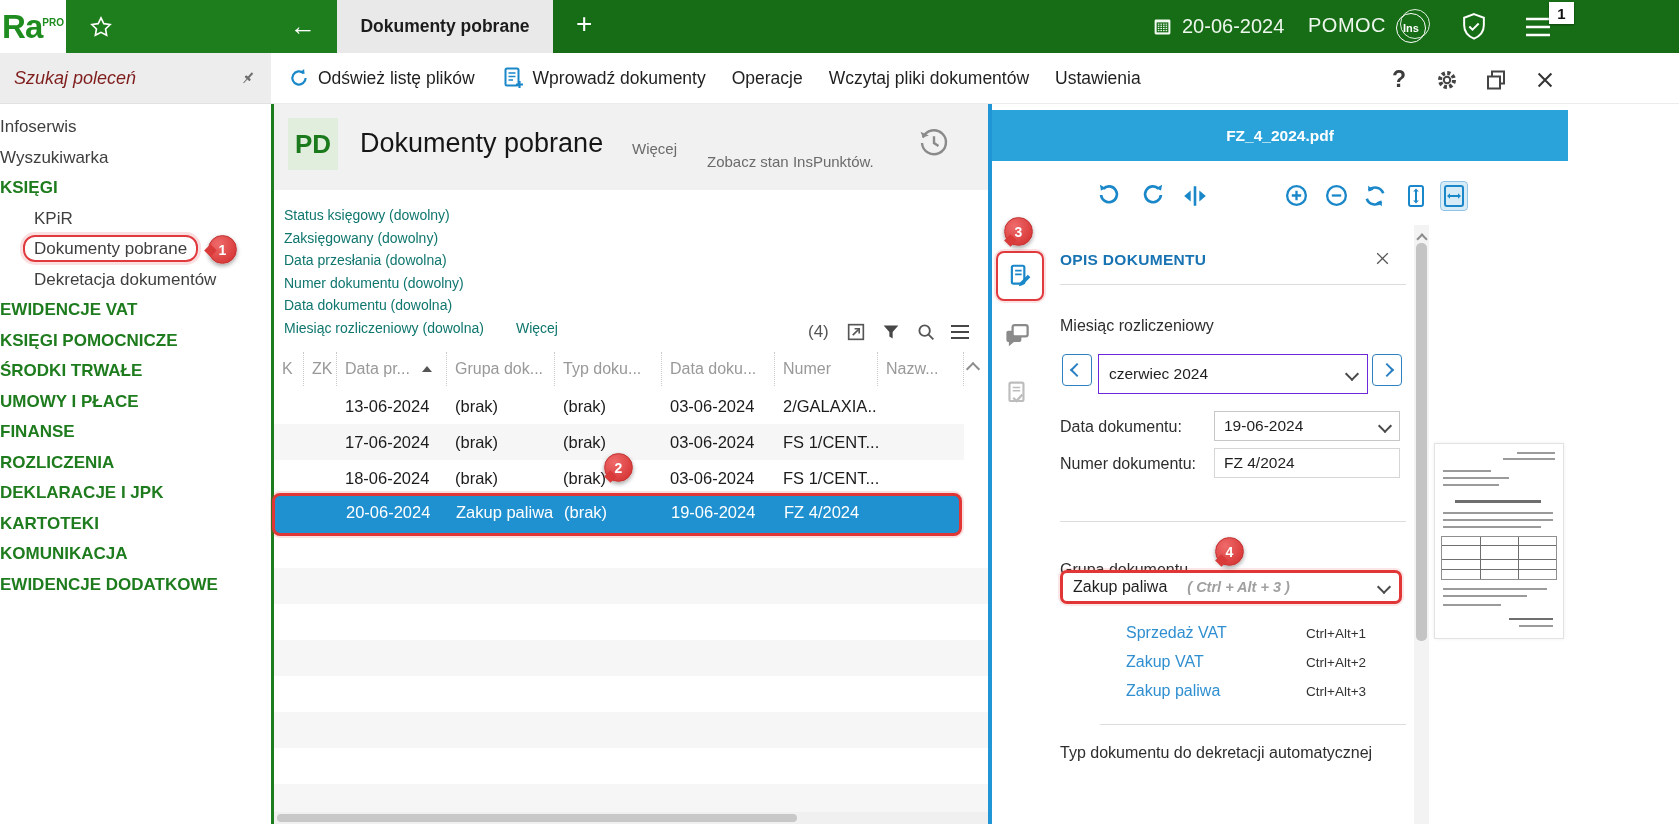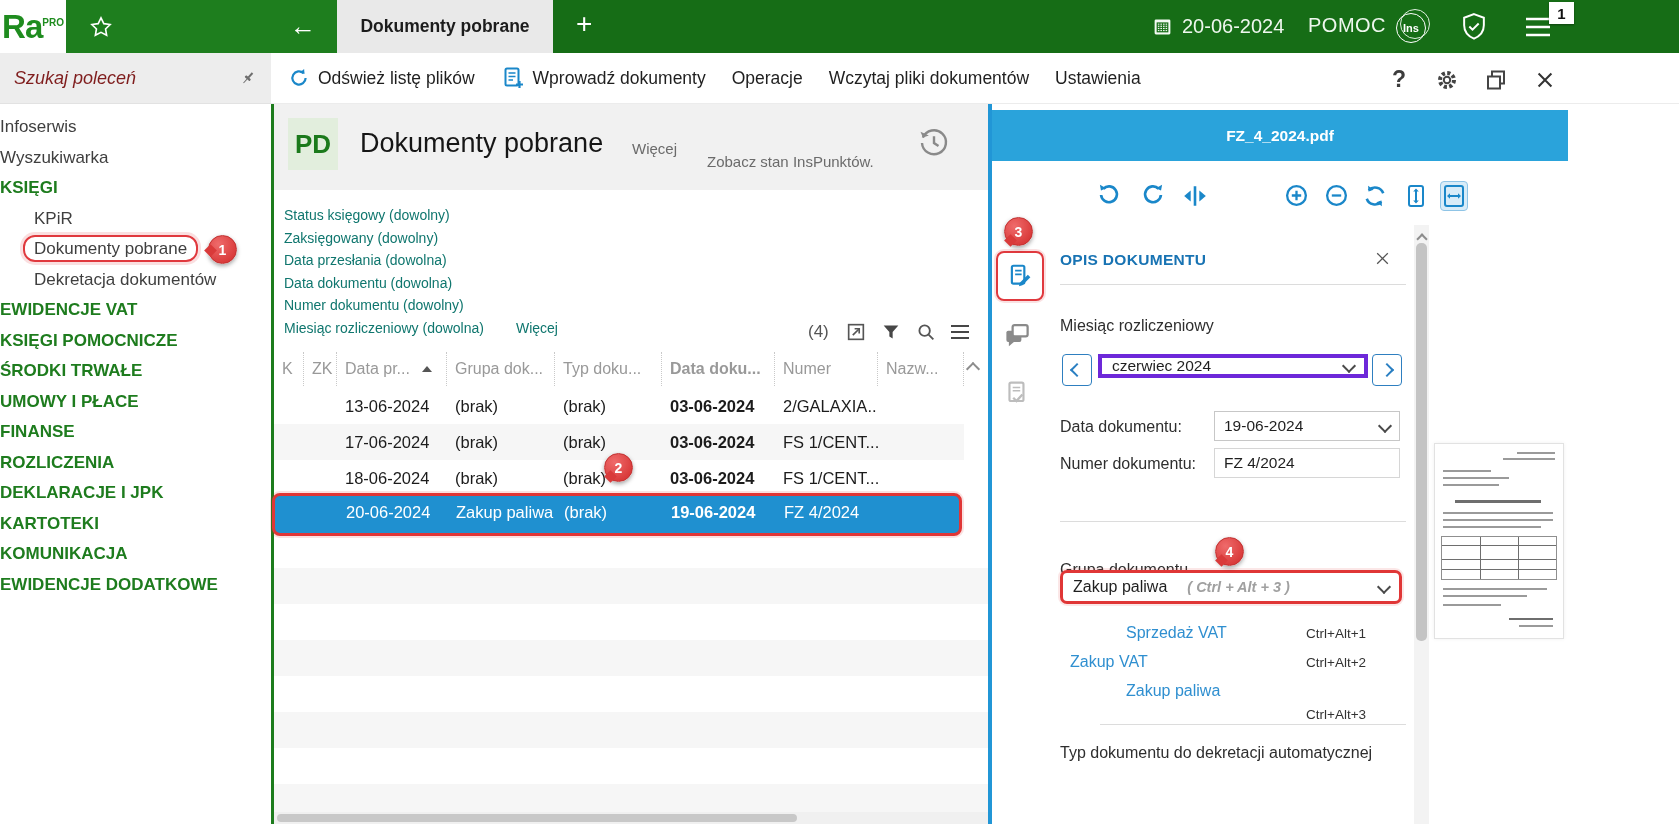--- a/index.html
+++ b/index.html
@@ -56,21 +56,21 @@
   .main-title{left:360px;top:128px;font-size:27px;color:#161616;}
   .muted{color:#6b6b6b;}
   .filter-line{font-size:14px;color:#0f766e;height:22.5px;line-height:22.5px;}
   .count-txt{font-size:17px;color:#555;}
 
   
   .th-row{left:274px;top:352px;width:690px;height:34px;display:flex;color:#999;font-size:16px;background:#fff;}
   .th{line-height:34px;padding-left:8px;border-right:1px dotted #c9c9c9;box-sizing:border-box;white-space:nowrap;overflow:hidden;position:relative;}
   .tr{position:absolute;left:274px;width:690px;height:36px;display:flex;font-size:16.5px;color:#1c1c1c;}
   .td{line-height:36px;padding-left:8px;box-sizing:border-box;white-space:nowrap;overflow:hidden;}
-  .w0{width:30px;} .w1{width:33px;} .w2{width:110px;} .w3{width:108px;} .w4{width:107px;} .w5{width:113px;font-weight:bold;} .w6{width:103px;} .w7{width:86px;border-right:1px dotted #c9c9c9;}
+  .w0{width:30px;} .w1{width:33px;} .w2{width:110px;} .w3{width:108px;} .w4{width:107px;} .w5{width:113px;} .w6{width:103px;} .w7{width:86px;border-right:1px dotted #c9c9c9;}
   .stripe{position:absolute;left:274px;width:714px;height:36px;}
   .gray{background:#f6f6f6;}
   .sel-row{left:272px;top:493px;width:684px;height:37px;background:#1f90d0;border:3px solid #e03636;border-radius:8px;
     display:flex;color:#fff;font-size:16.5px;box-shadow:0 0 0 2px rgba(224,54,54,.15);z-index:5;}
   .sel-row .td{line-height:33px;}
   .sort-tri{position:absolute;right:14px;top:14px;width:0;height:0;border-left:5px solid transparent;border-right:5px solid transparent;border-bottom:6px solid #555;}
 
   
   .hscroll-track{left:274px;top:812px;width:714px;height:12px;background:#f0f0f0;}
   .hscroll-thumb{left:277px;top:814px;width:520px;height:8px;background:#c8c8c8;border-radius:4px;}
@@ -89,21 +89,21 @@
     color:#fff;font-weight:bold;font-size:15.5px;}
   .fit-btn{width:28px;height:30px;border:1.5px solid #9ec9e4;border-radius:4px;display:flex;align-items:center;justify-content:center;box-sizing:border-box;}
   .fit-btn.off{border-color:transparent;}
   .fit-btn.on{background:#d8ecf8;border-color:#8fc4e6;}
   .strip-box{left:996px;top:251px;width:44px;height:46px;border:2.5px solid #e0393e;border-radius:8px;
     display:flex;align-items:center;justify-content:center;box-shadow:0 0 0 2px rgba(224,57,62,.15);background:#fff;}
   .opis-head{color:#1873b3;font-weight:bold;font-size:15.5px;letter-spacing:.3px;}
   .divider{height:1px;background:#dcdcdc;}
   .form-label{font-size:16px;color:#2e2e2e;}
   .btn-sq{width:30px;height:32px;border:1.5px solid #2e7fc0;border-radius:4px;background:#fff;display:flex;align-items:center;justify-content:center;box-sizing:border-box;}
-  .select{border:4px solid #6d28d9;background:#fff;height:24px;box-sizing:border-box;display:flex;align-items:center;padding:0 10px;font-size:15.5px;color:#1f1f1f;}
+  .select{border:1px solid #6d28d9;background:#fff;height:40px;box-sizing:border-box;display:flex;align-items:center;padding:0 10px;font-size:15.5px;color:#1f1f1f;}
   .combo-sm{border:1px solid #c7c7c7;background:#fff;height:30px;box-sizing:border-box;display:flex;align-items:center;padding:0 9px;font-size:15.5px;color:#1f1f1f;}
   .group-combo{left:1060px;top:570px;width:342px;height:34px;border:3px solid #e03636;border-radius:7px;background:#fff;
     display:flex;align-items:center;padding:0 10px;box-sizing:border-box;box-shadow:0 0 0 2px rgba(224,54,54,.12);}
   .group-combo .val{font-size:16px;color:#1f1f1f;}
   .group-combo .keys{font-size:14.5px;font-style:italic;font-weight:bold;color:#a0a0a0;margin-left:20px;}
   .sc-link{font-size:16px;color:#2f8fd0;margin-left:26px;}
   .sc-keys{font-size:13.5px;color:#333;}
 
   
   .thumb{left:1434px;top:443px;width:128px;height:194px;background:#fff;border:1px solid #e2e2e2;box-shadow:0 0 4px rgba(0,0,0,.06);}
@@ -252,22 +252,22 @@
       <path d="M4.6 8.4A8 8 0 1 1 4 12" fill="none" stroke="#8a8a8a" stroke-width="1.6"></path>
       <path d="M3 4.5l1.6 3.9 4-1.4z" fill="#8a8a8a"></path>
       <path d="M12 7.5V12l3 2" fill="none" stroke="#8a8a8a" stroke-width="1.6"></path>
     </svg>
 </div>
 
 <div class="abs" style="left:284px;top:204px;">
   <div class="filter-line">Status księgowy (dowolny)</div>
   <div class="filter-line">Zaksięgowany (dowolny)</div>
   <div class="filter-line">Data przesłania (dowolna)</div>
+  <div class="filter-line">Numer dokumentu (dowolny)</div>
   <div class="filter-line">Data dokumentu (dowolna)</div>
-  <div class="filter-line">Numer dokumentu (dowolny)</div>
   <div class="filter-line flex" style="gap:32px;">
     <span>Miesiąc rozliczeniowy (dowolna)</span>
     <span>Więcej</span>
   </div>
 </div>
 <div class="abs count-txt" style="left:808px;top:322px;">(4)</div>
 <div class="abs" style="left:845px;top:321px;">
   <svg width="22" height="22" viewBox="0 0 24 24">
       <rect x="4" y="4" width="16" height="16" fill="none" stroke="#555" stroke-width="1.8"></rect>
       <path d="M8.5 15.5L15 9" stroke="#555" stroke-width="1.8"></path>
@@ -471,24 +471,24 @@
 <div class="abs badge-num tail-bl" style="left:1215px;top:537px;">4</div>
 
 <div class="abs group-combo">
   <span class="val">Zakup paliwa</span>
   <span class="keys">( Ctrl + Alt + 3 )</span>
   <span class="chv chv-d" style="margin-left:auto;"></span>
 </div>
 
 <div class="abs sc-link" style="left:1100px;top:624px;">Sprzedaż VAT</div>
 <div class="abs sc-keys" style="left:1306px;top:626px;">Ctrl+Alt+1</div>
-<div class="abs sc-link" style="left:1044px;top:653px;">Zakup VAT</div>
+<div class="abs sc-link" style="left:1100px;top:653px;">Zakup VAT</div>
 <div class="abs sc-keys" style="left:1306px;top:655px;">Ctrl+Alt+2</div>
 <div class="abs sc-link" style="left:1100px;top:682px;">Zakup paliwa</div>
-<div class="abs sc-keys" style="left:1306px;top:684px;margin-top:23px;">Ctrl+Alt+3</div>
+<div class="abs sc-keys" style="left:1306px;top:684px;">Ctrl+Alt+3</div>
 
 <div class="abs divider" style="left:1100px;top:724px;width:306px;"></div>
 <div class="abs form-label" style="left:1060px;top:744px;">Typ dokumentu do dekretacji automatycznej</div>
 
 <div class="abs vscroll-track"></div>
 <div class="abs" style="left:1418px;top:229px;"><span class="chv chv-u chv-gray" style="width:6px;height:6px;"></span></div>
 <div class="abs vscroll-thumb"></div>
 
 <div class="abs thumb">
   <div class="tl" style="right:8px;top:8px;width:38px;"></div>

